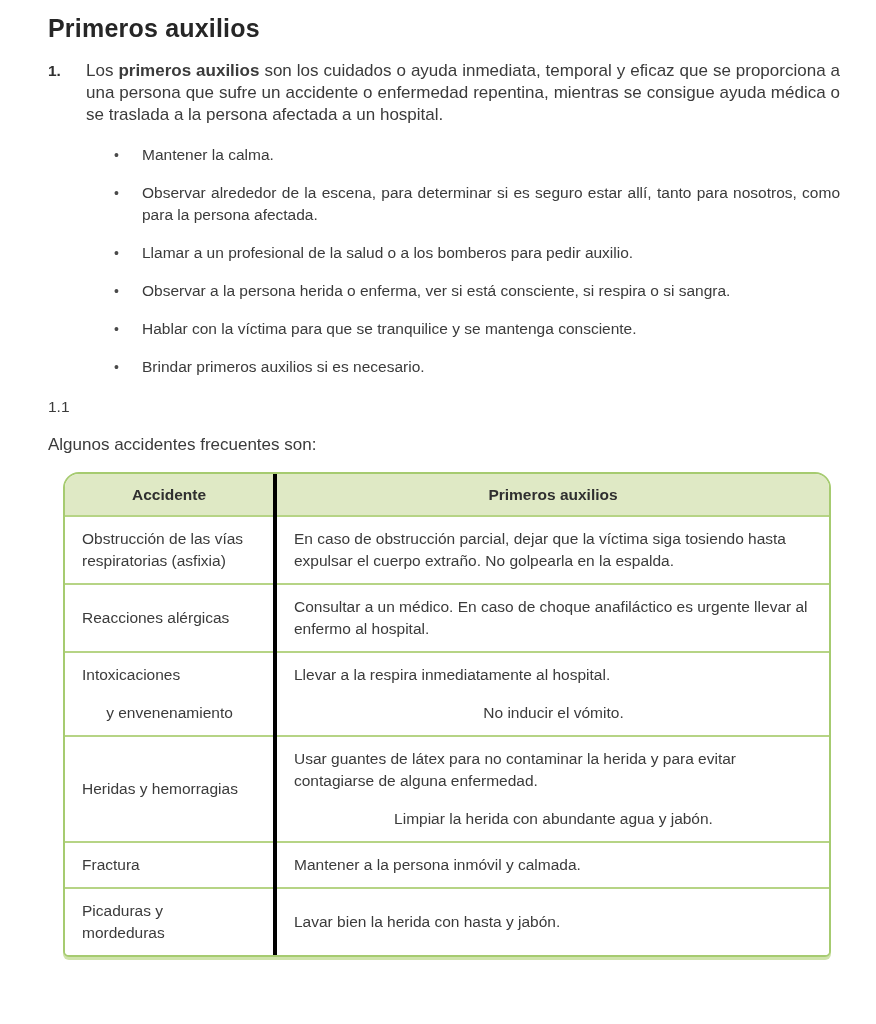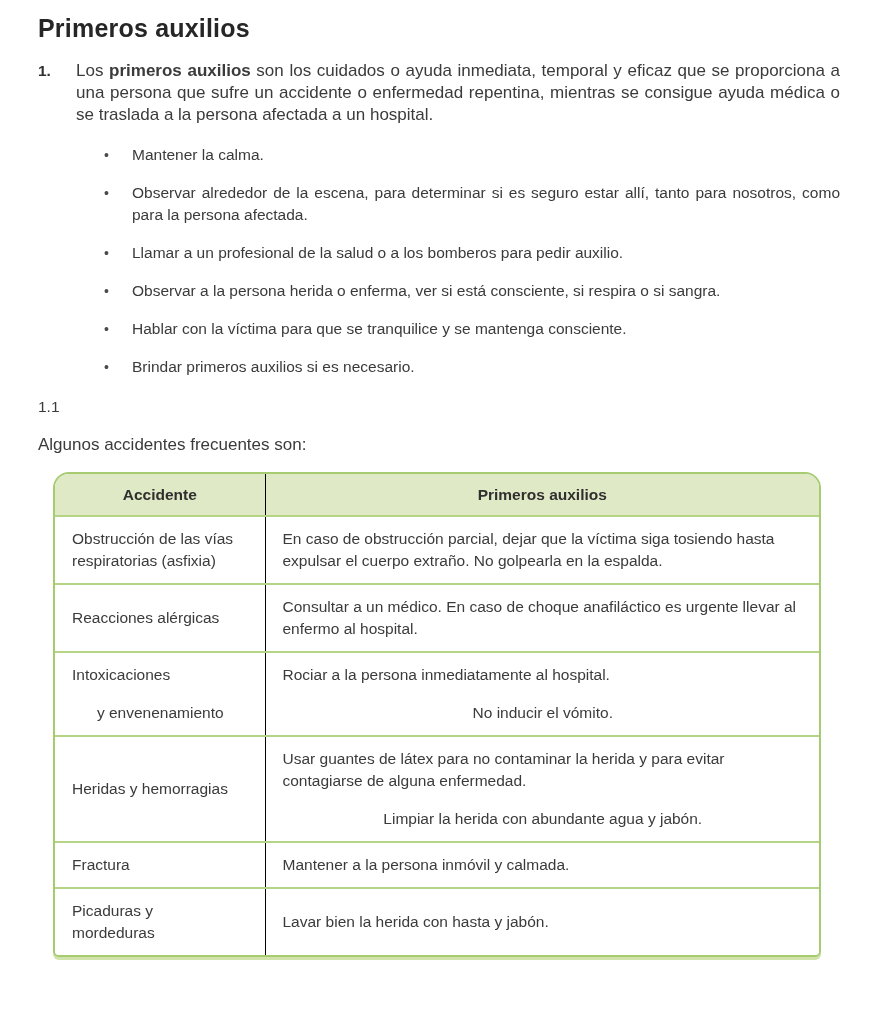--- a/index.html
+++ b/index.html
@@ -5,21 +5,21 @@
   * { margin: 0; padding: 0; box-sizing: border-box; }
   html, body {
     width: 876px; height: 1024px;
     background: #ffffff;
     overflow: hidden;
     font-family: "Liberation Sans", "DejaVu Sans", sans-serif;
     color: #3b3b3b;
   }
   .page {
     width: 876px; height: 1024px;
-    padding: 14px 36px 0 38px;
+    padding: 14px 36px 0 48px;
   }
   .page-title {
     font-size: 25px;
     font-weight: bold;
     color: #262626;
     letter-spacing: 0.2px;
     margin-bottom: 17px;
   }
   .numbered-item {
     display: flex;
@@ -81,21 +81,21 @@
   .aid-table th {
     background: #dfe9c5;
     font-weight: bold;
     color: #2f2f2f;
     height: 42px;
     text-align: center;
     vertical-align: middle;
     font-size: 15.5px;
   }
   .aid-table th:first-child,
-  .aid-table td:first-child { border-right: 1px solid #000000; }
+  .aid-table td:first-child { border-right: 4px solid #000000; }
   .aid-table td {
     border-top: 2px solid #b6d485;
     vertical-align: middle;
     padding: 11px 16px 11px 17px;
     background: #ffffff;
     color: #3b3b3b;
   }
   .aid-table td p { margin: 0; }
   .aid-table td.spaced p + p { margin-top: 16px; text-align: center; }
   .aid-table td.narrow p { max-width: 118px; }
@@ -175,21 +175,21 @@
           <td>
               <p>Consultar a un médico. En caso de choque anafiláctico es urgente llevar al enfermo al hospital.</p>
             </td>
         </tr>
         <tr>
           <td class="spaced">
             <p>Intoxicaciones</p>
             <p>y envenenamiento</p>
           </td>
           <td class="spaced">
-            <p>Rociar a la persona inmediatamente al hospital.</p>
+            <p>Llevar a la respira inmediatamente al hospital.</p>
             <p>No inducir el vómito.</p>
           </td>
         </tr>
         <tr>
           <td>
               <p>Heridas y hemorragias</p>
             </td>
           <td class="spaced">
             <p>Usar guantes de látex para no contaminar la herida y para evitar contagiarse de alguna enfermedad.</p>
             <p>Limpiar la herida con abundante agua y jabón.</p>

